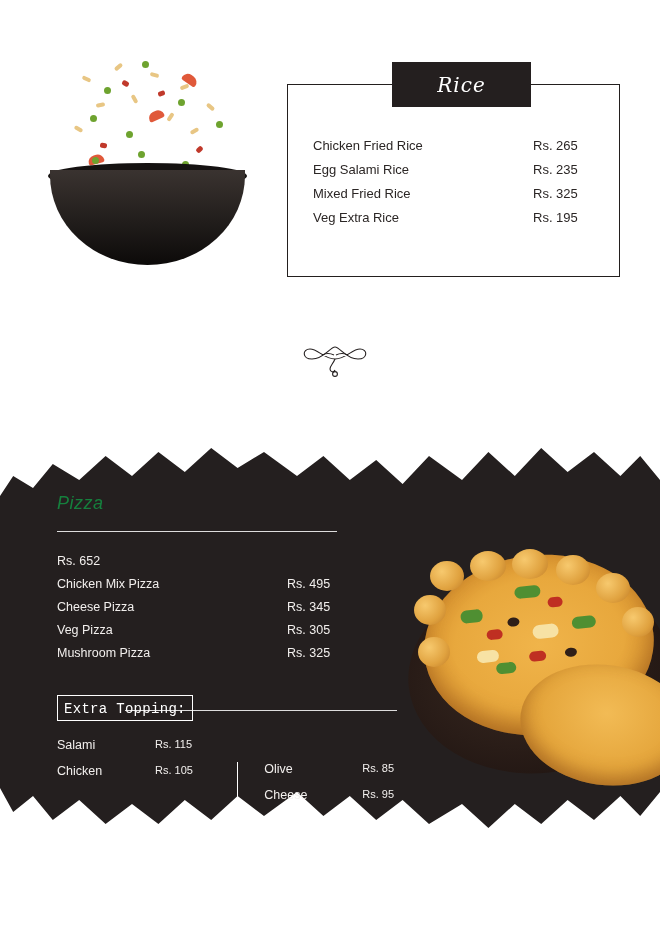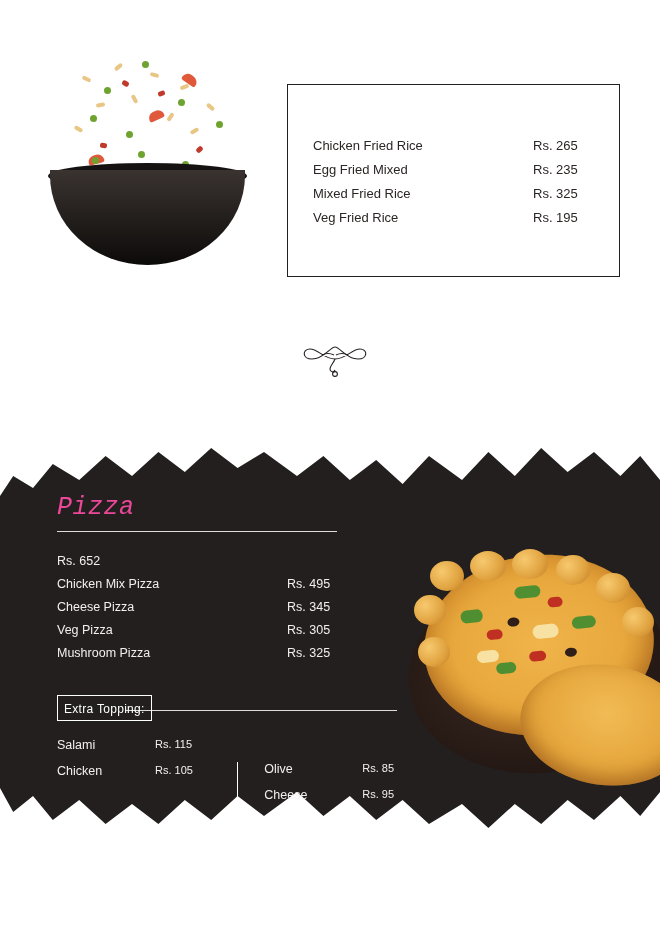--- a/index.html
+++ b/index.html
@@ -169,24 +169,24 @@
       70% 91%, 65% 96%, 61% 90%, 57% 95%, 53% 89%, 49% 94%, 45% 88%, 40% 94%,
       36% 89%, 32% 95%, 28% 90%, 24% 96%, 20% 91%, 16% 96%, 12% 90%, 8% 95%,
       5% 89%, 2% 93%, 0% 87%
     );
   }
 
   .pizza-title {
     position: absolute;
     left: 57px;
     top: 493px;
-    color: #ec4899;
-    font-family: Liberation Mono, monospace;
+    color: #15803d;
+    font-family: Liberation Sans, sans-serif;
     font-style: italic;
-    font-size: 25px;
+    font-size: 18px;
     letter-spacing: 0.5px;
   }
   .pizza-rule {
     position: absolute;
     left: 57px;
     top: 531px;
     width: 280px;
     height: 1px;
     background: #ffffff;
     opacity: 0.85;
@@ -213,23 +213,24 @@
   }
 
   .topping-label-box {
     position: absolute;
     left: 57px;
     top: 695px;
     border: 1px solid #ffffff;
     padding: 3px 6px;
   }
   .topping-label {
-    font-size: 12px;
+    font-size: 14px;
     color: #ffffff;
     letter-spacing: 0.3px;
+    font-family: Liberation Mono, monospace;
   }
   .topping-rule {
     position: absolute;
     left: 125px;
     top: 710px;
     width: 272px;
     height: 1px;
     background: #ffffff;
     opacity: 0.85;
   }
@@ -354,36 +355,39 @@
       <span class="bit" style="left:140px; top:26px;"></span>
     </div>
     <div class="bowl-rim"></div>
     <div class="bowl-base">
       <div class="bowl-gloss"></div>
     </div>
   </div>
 
   <div class="rice-card"></div>
 
+  <div class="rice-title-box">
+    <span class="rice-title">Rice</span>
+  </div>
 
   <div class="rice-items">
     <div class="rice-row">
       <span class="rice-name">Chicken Fried Rice</span>
       <span class="rice-price">Rs. 265</span>
     </div>
     <div class="rice-row">
-      <span class="rice-name">Egg Fried Mixed</span>
+      <span class="rice-name">Egg Salami Rice</span>
       <span class="rice-price">Rs. 235</span>
     </div>
     <div class="rice-row">
       <span class="rice-name">Mixed Fried Rice</span>
       <span class="rice-price">Rs. 325</span>
     </div>
     <div class="rice-row">
-      <span class="rice-name">Veg Fried Rice</span>
+      <span class="rice-name">Veg Extra Rice</span>
       <span class="rice-price">Rs. 195</span>
     </div>
   </div>
 </div>
 
 <div class="ornament">
   <svg width="70" height="45" viewBox="0 0 70 45">
     <g fill="none" stroke="#241f1f" stroke-width="1.1">
       <path d="M10 14 C 2 14, 2 24, 12 24 C 24 24, 30 12, 35 12 C 40 12, 46 24, 58 24 C 68 24, 68 14, 60 14 C 52 14, 46 24, 35 24 C 24 24, 18 14, 10 14 Z"></path>
       <path d="M35 24 C 33 29, 30 31, 30 34 C 30 37, 34 38, 35 35"></path>

